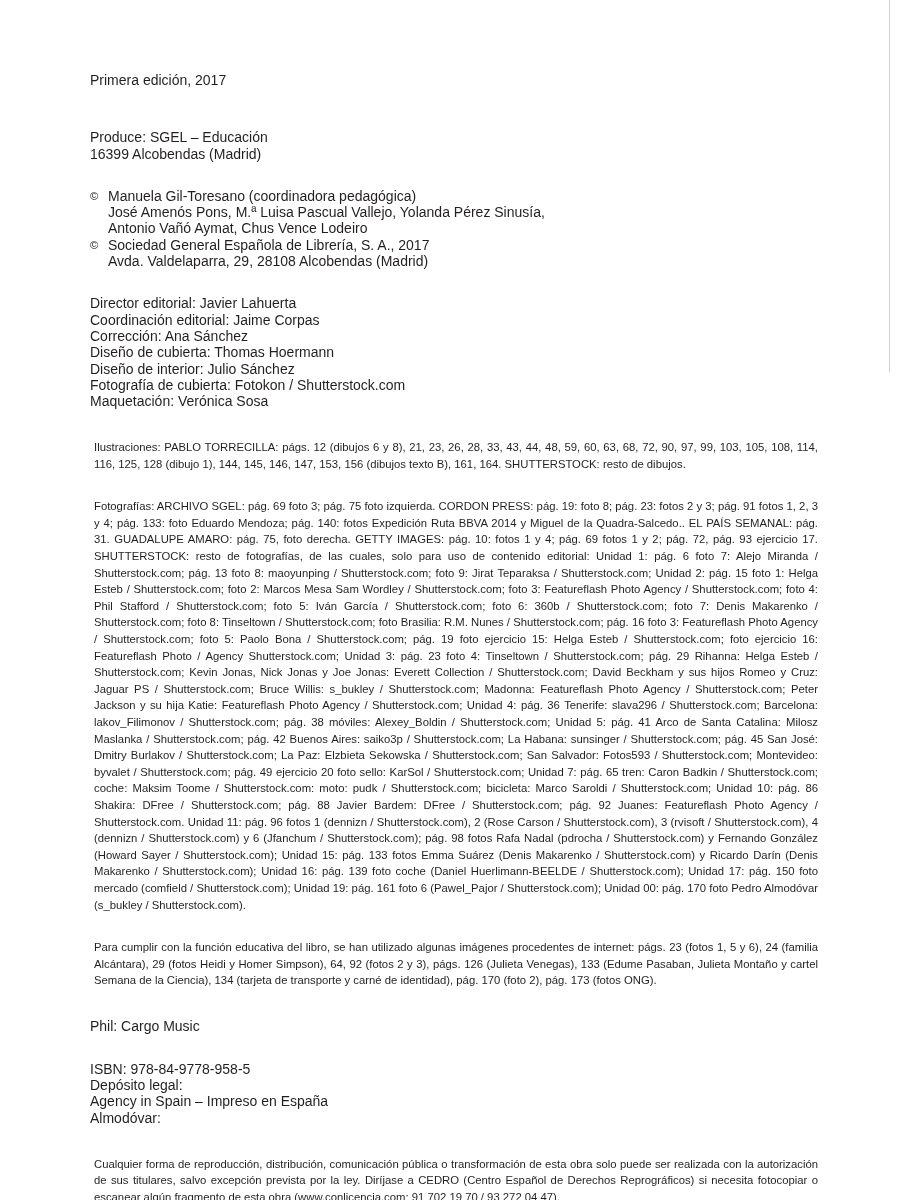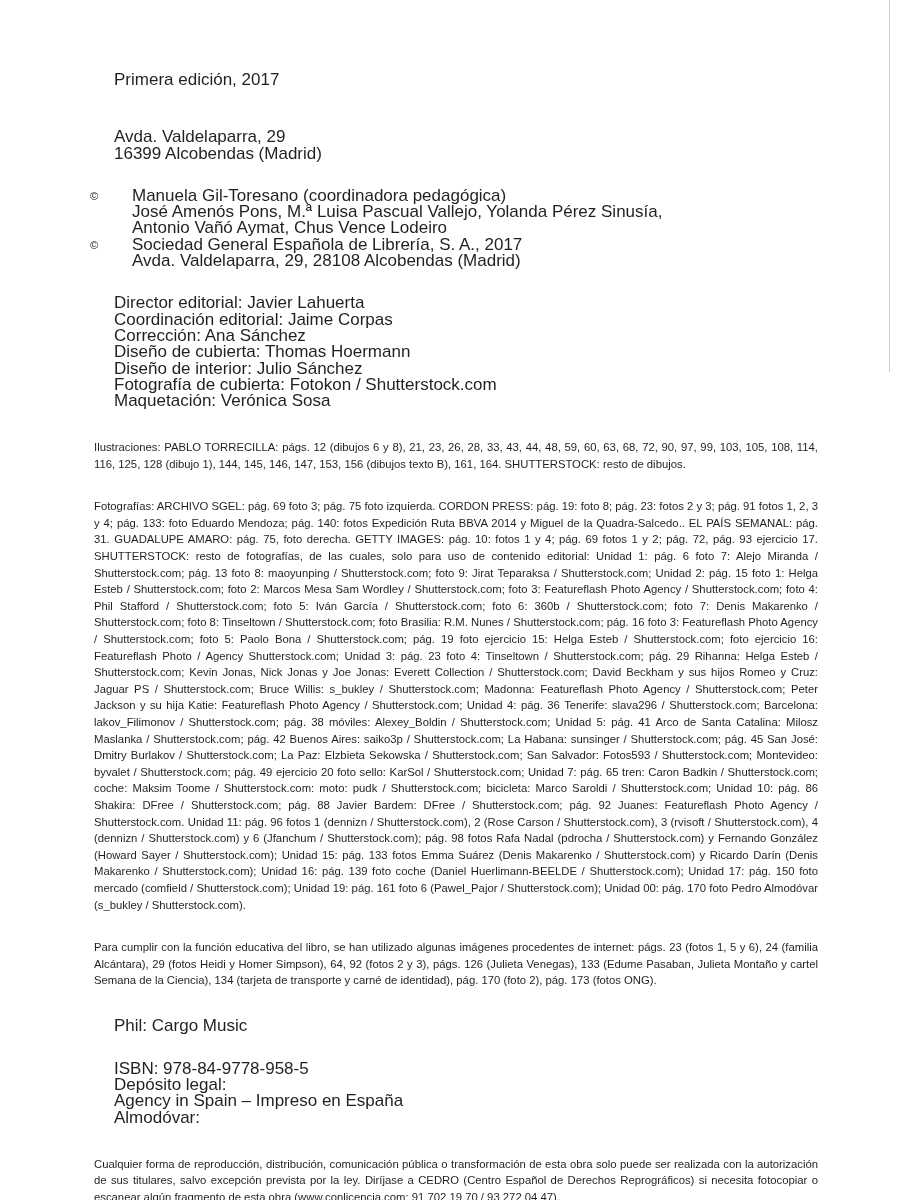--- a/index.html
+++ b/index.html
@@ -29,25 +29,24 @@
     height: 372px;
     background: #cfcfcf;
   }
   #content {
     position: absolute;
     left: 90px;
     top: 72px;
     width: 732px;
   }
   .line {
-    font-size: 17px;
+    font-size: 14px;
     line-height: 16.3px;
     color: #231f20;
     white-space: pre-wrap;
-    margin-left: 24px;
   }
   .block {
     margin: 0;
   }
   .gap-lg { height: 41px; }
   .gap-md { height: 26px; }
   .gap-sm { height: 18px; }
 
   
   .cp-row {
@@ -92,21 +91,21 @@
 
   <div id="content">
 
     <div class="block">
       <div class="line">Primera edición, 2017</div>
     </div>
 
     <div class="gap-lg"></div>
 
     <div class="block">
-      <div class="line">Avda. Valdelaparra, 29</div>
+      <div class="line">Produce: SGEL – Educación</div>
       <div class="line">16399 Alcobendas (Madrid)</div>
     </div>
 
     <div class="gap-md"></div>
 
     <div class="block">
 
       <div class="cp-row">
         <div class="cp-sym">©</div>
         <div class="cp-text">

